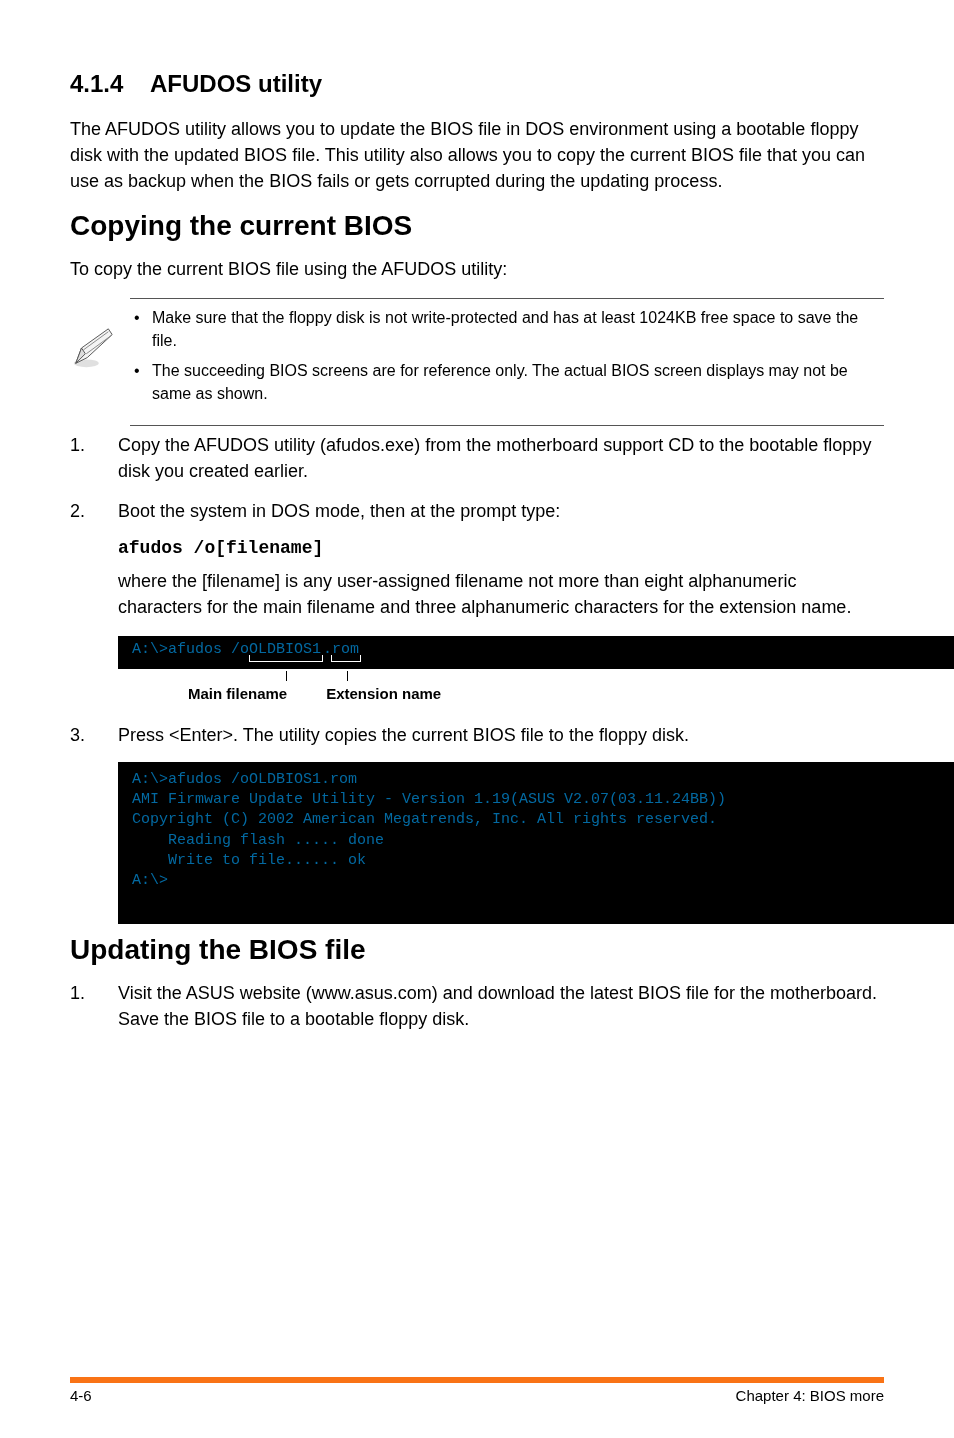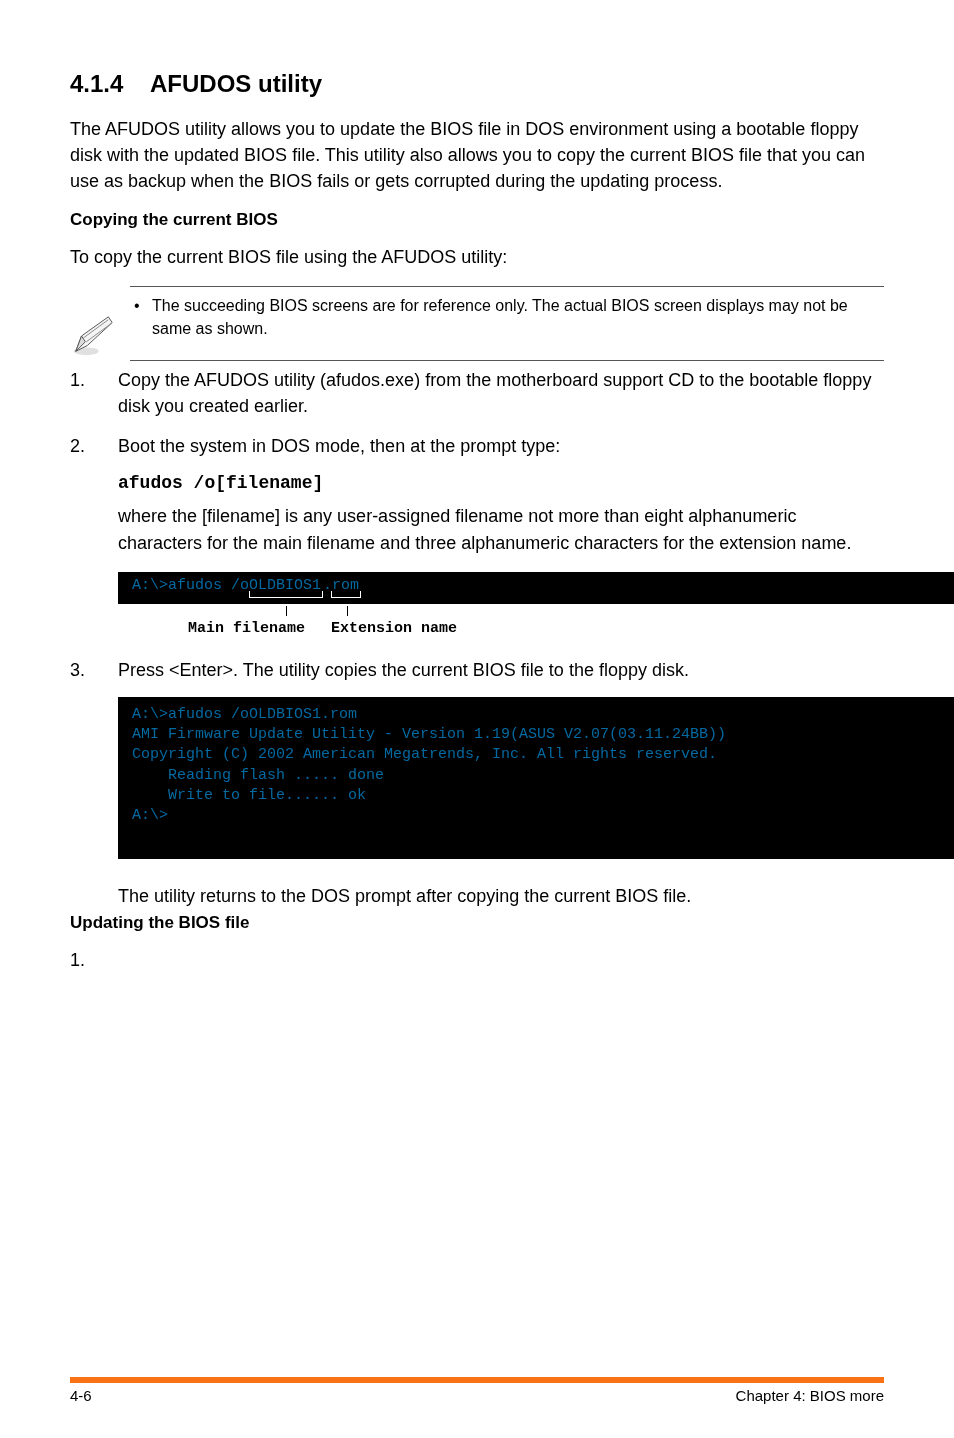--- a/index.html
+++ b/index.html
@@ -25,23 +25,23 @@
   .h-sec .num {
     display: inline-block;
     width: 80px;
   }
   .body-text {
     font-size: 18px;
     line-height: 1.45;
     margin-bottom: 16px;
   }
   .sub-head {
-    font-size: 17px;
-    font-weight: bold;
-    margin-top: 4px;
+    font-size: 28px;
+    font-weight: bold;
+    margin-top: 10px;
     margin-bottom: 14px;
   }
   .note-box {
     margin: 6px 0 20px 0;
     padding-left: 60px;
     position: relative;
   }
   .note-rule {
     border: 0;
     border-top: 1px solid #555;
@@ -109,21 +109,20 @@
     box-sizing: border-box;
     width: 884px;
   }
   .terminal.short {
     padding: 4px 14px 8px 14px;
   }
   .file-label-row {
     margin: 4px 0 20px 48px;
     font-size: 15px;
     font-weight: bold;
-    font-family: Liberation Mono, monospace;
   }
   .file-label-row .mf {
     display: inline-block;
     width: 130px;
     padding-left: 70px;
   }
   .file-label-row .en {
     display: inline-block;
     padding-left: 4px;
   }
@@ -175,20 +174,21 @@
   <hr class="note-rule">
   <div class="note-box">
     <svg class="note-icon" viewBox="0 0 48 48">
       <ellipse cx="17" cy="40" rx="13" ry="4" fill="#ccc" opacity="0.6"></ellipse>
       <polygon points="6,40 12,24 40,4 44,10 18,34" fill="#f4f4f4" stroke="#555" stroke-width="1"></polygon>
       <line x1="14" y1="26" x2="40" y2="7" stroke="#888" stroke-width="1"></line>
       <line x1="17" y1="30" x2="43" y2="11" stroke="#888" stroke-width="1"></line>
       <polygon points="6,40 12,24 16,30" fill="#ddd" stroke="#555" stroke-width="1"></polygon>
     </svg>
     <ul class="note-list">
+      <li>Make sure that the floppy disk is not write-protected and has at least 1024KB free space to save the file.</li>
       <li>The succeeding BIOS screens are for reference only. The actual BIOS screen displays may not be same as shown.</li>
     </ul>
   </div>
   <hr class="note-rule">
 
   <ol class="steps">
     <li>
       <span class="step-num">1.</span>
       <span>Copy the AFUDOS utility (afudos.exe) from the motherboard support CD to the bootable floppy disk you created earlier.</span>
     </li>
@@ -219,27 +219,27 @@
   </ol>
 
   <div class="terminal">A:\&gt;afudos /oOLDBIOS1.rom
 AMI Firmware Update Utility - Version 1.19(ASUS V2.07(03.11.24BB))
 Copyright (C) 2002 American Megatrends, Inc. All rights reserved.
     Reading flash ..... done
     Write to file...... ok
 A:\&gt;
  </div>
 
-  <div class="body-text" style="margin:24px 0 0 48px;">The utility returns to the DOS prompt after copying the current BIOS file.</div>
 
   <div class="sub-head">Updating the BIOS file</div>
 
   <ol class="steps">
     <li>
       <span class="step-num">1.</span>
+      <span>Visit the ASUS website (www.asus.com) and download the latest BIOS file for the motherboard. Save the BIOS file to a bootable floppy disk.</span>
     </li>
   </ol>
 
   <div class="footer">
     <span class="pnum">4-6</span>
     <span class="chap">Chapter 4: BIOS more</span>
   </div>
 
 </div>
 

